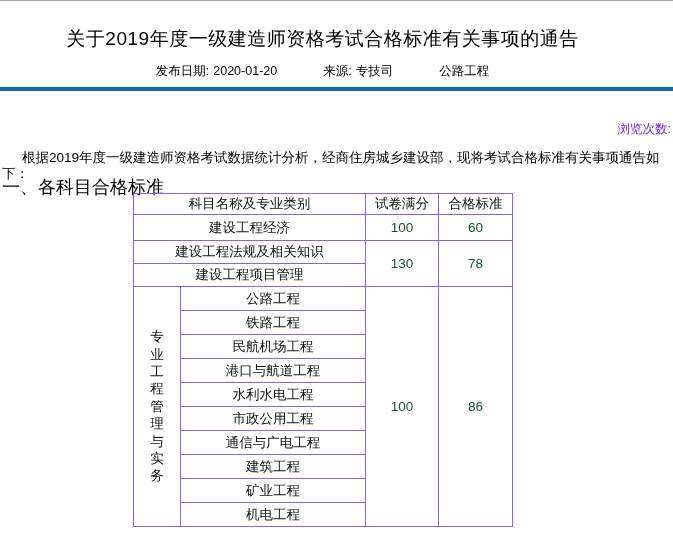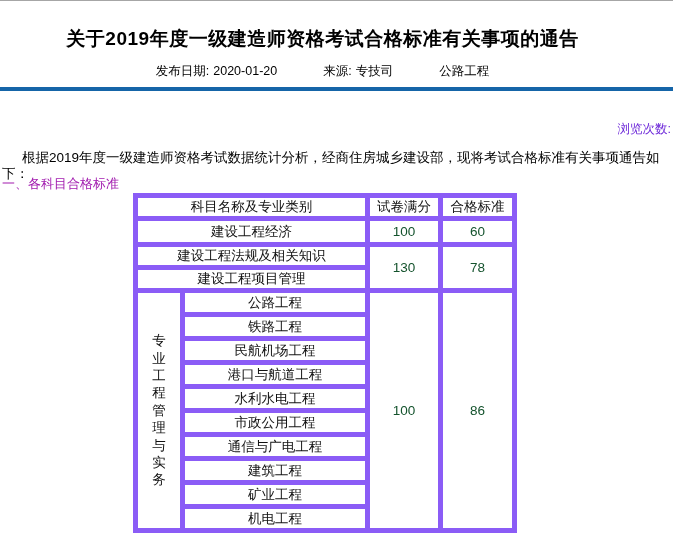--- a/index.html
+++ b/index.html
@@ -17,21 +17,21 @@
     top: 0; left: 0;
     width: 673px; height: 1px;
     background: #a6a6a6;
   }
   .page-title {
     position: absolute;
     top: 26px; left: 0;
     width: 645px;
     text-align: center;
     font-size: 19px;
-    font-weight: bold;
+    font-weight: normal;
     line-height: 26px;
     color: #000000;
     letter-spacing: 0.5px;
   }
   .meta-row {
     position: absolute;
     top: 63px; left: 0;
     width: 645px;
     display: flex;
     justify-content: center;
@@ -61,33 +61,33 @@
     top: 150px; left: 2px;
     width: 662px;
     font-size: 13.5px;
     line-height: 16px;
     text-indent: 20px;
     color: #000000;
   }
   .section-heading {
     position: absolute;
     top: 175px; left: 2px;
-    font-size: 13px;
-    color: #a21caf;
+    font-size: 18px;
+    color: #000000;
   }
   table.score-table {
     position: absolute;
     top: 193px; left: 133px;
     border-collapse: collapse;
     table-layout: fixed;
     font-size: 13.5px;
     color: #111111;
   }
   .score-table td {
-    border: 5px solid #8b5cf6;
+    border: 1px solid #8b5cf6;
     text-align: center;
     vertical-align: middle;
     padding: 0 2px;
   }
   .score-table .c-group { width: 47px; }
   .score-table .c-subject { width: 185px; }
   .score-table .c-full { width: 73px; }
   .score-table .c-pass { width: 74px; }
   .row-header td { height: 21px; }
   .row-econ td { height: 26px; }

